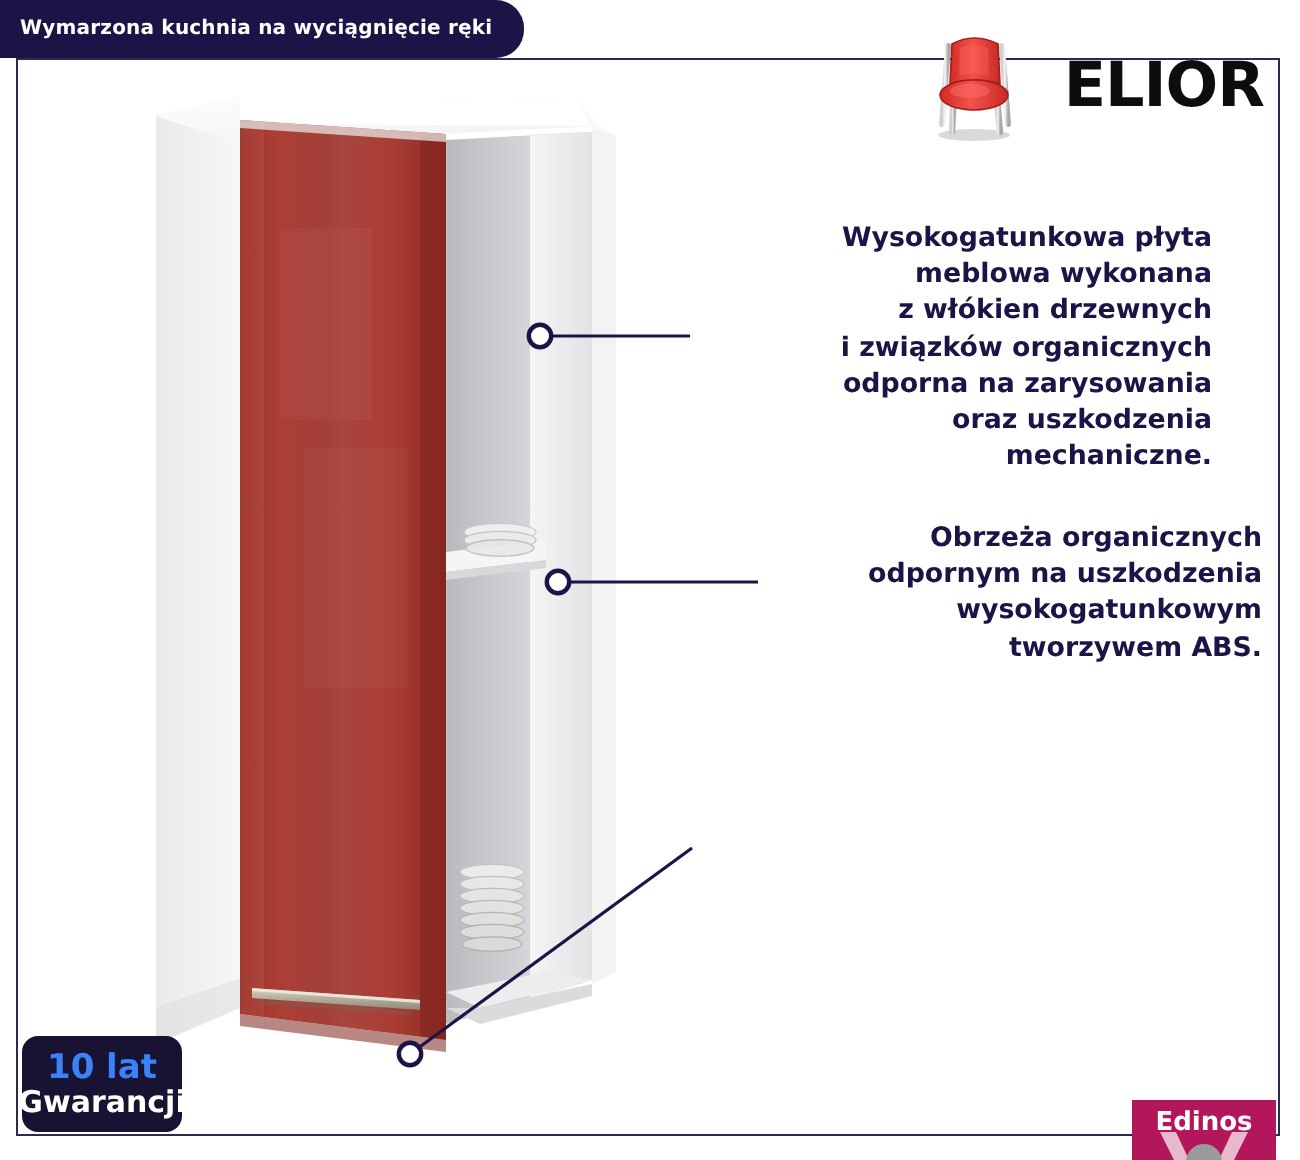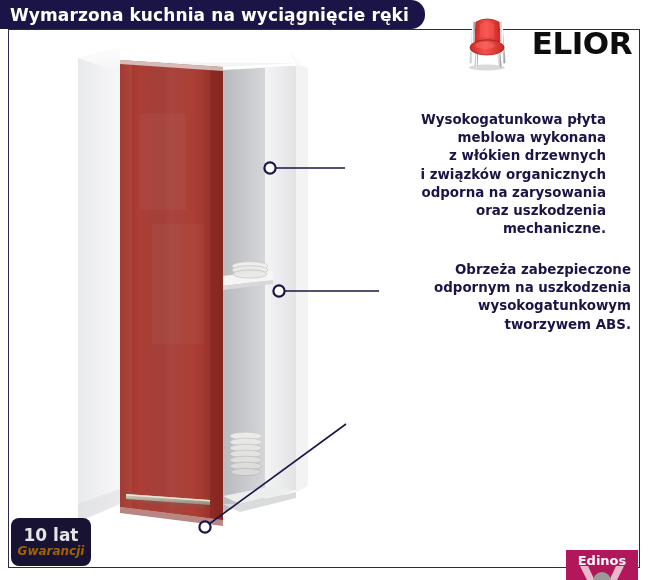--- a/index.html
+++ b/index.html
@@ -44,21 +44,21 @@
     padding: 0 16px 0 10px;
     display: flex;
     align-items: center;
     background: #1b1446;
     border-top-right-radius: 14px;
     border-bottom-right-radius: 14px;
     z-index: 12;
   }
   .title-banner .title-text {
     color: #ffffff;
-    font-size: 17px;
+    font-size: 10px;
     font-weight: bold;
     letter-spacing: 0.1px;
     white-space: nowrap;
   }
 
   
   .brand {
     position: absolute;
     right: 18px;
     top: 14px;
@@ -122,33 +122,32 @@
     background: #181233;
     border-radius: 7px;
     display: flex;
     flex-direction: column;
     align-items: center;
     justify-content: center;
     z-index: 14;
     box-shadow: 0 0 0 1px #181233;
   }
   .warranty-years {
-    color: #e5e5e5;
+    color: #3b82f6;
     font-size: 17px;
     font-weight: bold;
     line-height: 1;
     margin-bottom: 1px;
     text-align: right;
   }
   .warranty-word {
-    color: #a16207;
-    font-size: 12px;
+    color: #ffffff;
+    font-size: 15px;
     font-weight: bold;
     line-height: 1;
-    font-style: italic;
   }
 
   
   .edinos-badge {
     position: absolute;
     left: 566px;
     top: 503px;
     width: 72px;
     height: 68px;
     background: #14b8a6;
@@ -308,21 +307,21 @@
     <circle cx="205" cy="527" r="5.6" fill="#ffffff" stroke="#1b1446" stroke-width="2.2"></circle>
   </svg>
 
   <div class="callout" id="callout-1">Wysokogatunkowa płyta
 meblowa wykonana
 z włókien drzewnych
 i związków organicznych
 odporna na zarysowania
 oraz uszkodzenia
 mechaniczne.</div>
-  <div class="callout" id="callout-2">Obrzeża zabezpieczone
+  <div class="callout" id="callout-2">Obrzeża organicznych
 odpornym na uszkodzenia
 wysokogatunkowym
 tworzywem ABS.</div>
 
   <div class="warranty-badge">
     <span class="warranty-years">10 lat</span>
     <span class="warranty-word">Gwarancji</span>
   </div>
 
   <div class="edinos-badge">

